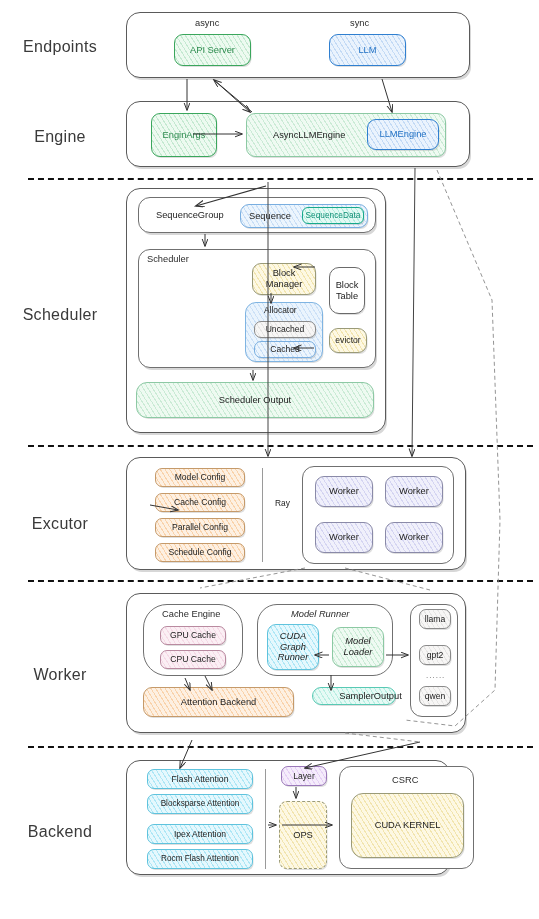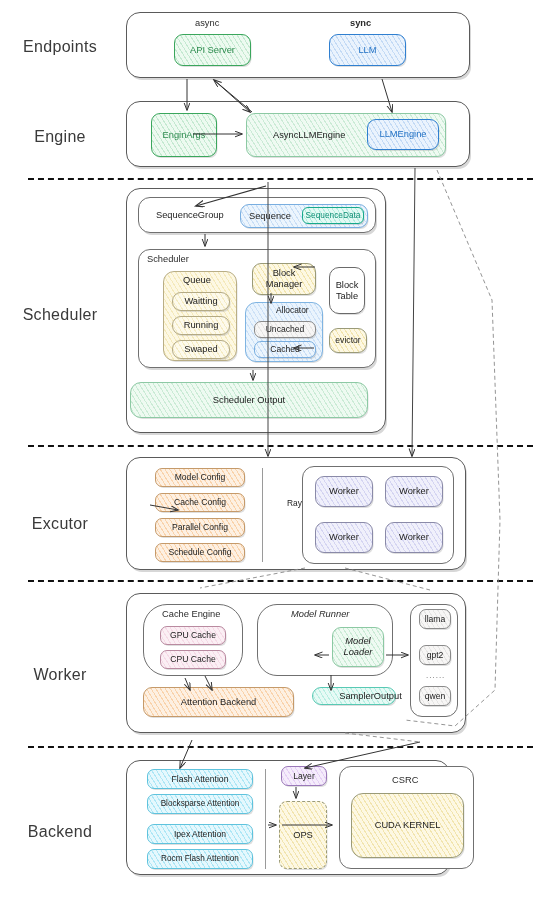--- a/index.html
+++ b/index.html
@@ -178,21 +178,21 @@
     border-width:1.3px;
   }
 
   
   .cap{
     position:absolute;
     font-size:9.3px;
     color:#222;
     white-space:nowrap;
   }
-  .cap.tiny{font-size:8.4px;margin-left:12px;}
+  .cap.tiny{font-size:8.4px;}
 
   
   .vdiv{
     position:absolute;
     width:0;
     border-left:1.4px solid #9a9a9a;
   }
 
   
   .dots{
@@ -220,21 +220,21 @@
   <div class="row-label" style="top:666px;">Worker</div>
   <div class="row-label" style="top:823px;">Backend</div>
 
   <div class="band-sep" style="top:178px;"></div>
   <div class="band-sep" style="top:445px;"></div>
   <div class="band-sep" style="top:580px;"></div>
   <div class="band-sep" style="top:746px;"></div>
 
   <div class="grp" style="left:126px;top:12px;width:344px;height:66px;">
     <div class="grp-title" style="left:68px;top:5px;">async</div>
-    <div class="grp-title" style="left:223px;top:5px;font-weight:bold;">sync</div>
+    <div class="grp-title" style="left:223px;top:5px;">sync</div>
 
     <div class="node c-green" style="left:47px;top:21px;width:77px;height:32px;">API Server</div>
     <div class="node c-blue" style="left:202px;top:21px;width:77px;height:32px;">LLM</div>
   </div>
 
   <div class="grp" style="left:126px;top:101px;width:344px;height:66px;">
     <div class="node c-green" style="left:24px;top:11px;width:66px;height:44px;">EnginArgs</div>
 
     <div class="node c-green-plain" style="left:119px;top:11px;width:200px;height:44px;justify-content:flex-start;padding-left:26px;">AsyncLLMEngine</div>
 
@@ -245,47 +245,41 @@
 
     <div class="grp thin" style="left:11px;top:8px;width:238px;height:36px;border-radius:12px;">
       <div class="cap" style="left:17px;top:12px;">SequenceGroup</div>
       <div class="node c-blue-plain" style="left:101px;top:6px;width:128px;height:24px;justify-content:flex-start;padding-left:8px;">Sequence</div>
       <div class="node c-teal" style="left:163px;top:9px;width:62px;height:17px;border-radius:6px;font-size:8.3px;">SequenceData</div>
     </div>
 
     <div class="grp thin" style="left:11px;top:60px;width:238px;height:119px;border-radius:12px;">
       <div class="grp-title" style="left:8px;top:4px;">Scheduler</div>
 
-      <div class="node c-yellow-fill-grp" style="left:24px;top:21px;width:74px;height:90px;border-radius:11px;display:block;">
-        <div class="cap" style="left:19px;top:3px;">Queue</div>
-        <div class="node c-yellow-soft" style="left:8px;top:20px;width:58px;height:19px;">Waitting</div>
-        <div class="node c-yellow-soft" style="left:8px;top:44px;width:58px;height:19px;">Running</div>
-        <div class="node c-yellow-soft" style="left:8px;top:68px;width:58px;height:19px;">Swaped</div>
-      </div>
 
       <div class="node c-yellow" style="left:113px;top:13px;width:64px;height:32px;flex-direction:column;">
         <span>Block</span>
         <span>Manager</span>
       </div>
 
       <div class="node" style="left:190px;top:17px;width:36px;height:47px;flex-direction:column;border-radius:10px;">
         <span>Block</span>
         <span>Table</span>
       </div>
 
       <div class="node c-blue-fill-grp" style="left:106px;top:52px;width:78px;height:60px;border-radius:11px;display:block;">
         <div class="cap tiny" style="left:18px;top:3px;">Allocator</div>
         <div class="node c-grey sm" style="left:8px;top:18px;width:62px;height:17px;">Uncached</div>
         <div class="node c-blue-plain sm" style="left:8px;top:38px;width:62px;height:17px;">Cached</div>
       </div>
 
       <div class="node c-yellow" style="left:190px;top:78px;width:38px;height:25px;font-size:8.6px;">evictor</div>
     </div>
 
-    <div class="node c-green-fill-grp" style="left:3px;top:193px;width:238px;height:36px;border-radius:11px;">Scheduler Output</div>
+    <div class="node c-green-fill-grp" style="left:9px;top:193px;width:238px;height:36px;border-radius:11px;">Scheduler Output</div>
   </div>
 
   <div class="grp" style="left:126px;top:457px;width:340px;height:113px;">
 
     <div class="node c-orange sm" style="left:28px;top:10px;width:90px;height:19px;">Model Config</div>
     <div class="node c-orange sm" style="left:28px;top:35px;width:90px;height:19px;">Cache Config</div>
     <div class="node c-orange sm" style="left:28px;top:60px;width:90px;height:19px;">Parallel Config</div>
     <div class="node c-orange sm" style="left:28px;top:85px;width:90px;height:19px;">Schedule Config</div>
 
     <div class="vdiv" style="left:135px;top:10px;height:94px;"></div>
@@ -303,20 +297,25 @@
   <div class="grp" style="left:126px;top:593px;width:340px;height:140px;">
 
     <div class="grp thin" style="left:16px;top:10px;width:100px;height:72px;border-radius:24px;box-shadow:none;">
       <div class="grp-title" style="left:18px;top:4px;">Cache Engine</div>
       <div class="node c-pink sm" style="left:16px;top:21px;width:66px;height:19px;">GPU Cache</div>
       <div class="node c-pink sm" style="left:16px;top:45px;width:66px;height:19px;">CPU Cache</div>
     </div>
 
     <div class="grp thin" style="left:130px;top:10px;width:136px;height:72px;border-radius:20px;box-shadow:none;font-style:italic;">
       <div class="grp-title" style="left:33px;top:4px;">Model Runner</div>
+      <div class="node c-cyan" style="left:9px;top:19px;width:52px;height:46px;flex-direction:column;">
+        <span>CUDA</span>
+        <span>Graph</span>
+        <span>Runner</span>
+      </div>
       <div class="node c-green-plain" style="left:74px;top:22px;width:52px;height:40px;flex-direction:column;">
         <span>Model</span>
         <span>Loader</span>
       </div>
     </div>
 
     <div class="grp thin" style="left:283px;top:10px;width:48px;height:113px;border-radius:12px;box-shadow:none;">
       <div class="node c-grey sm" style="left:8px;top:4px;width:32px;height:20px;">llama</div>
       <div class="node c-grey sm" style="left:8px;top:40px;width:32px;height:20px;">gpt2</div>
       <div class="dots" style="left:15px;top:66px;">......</div>

